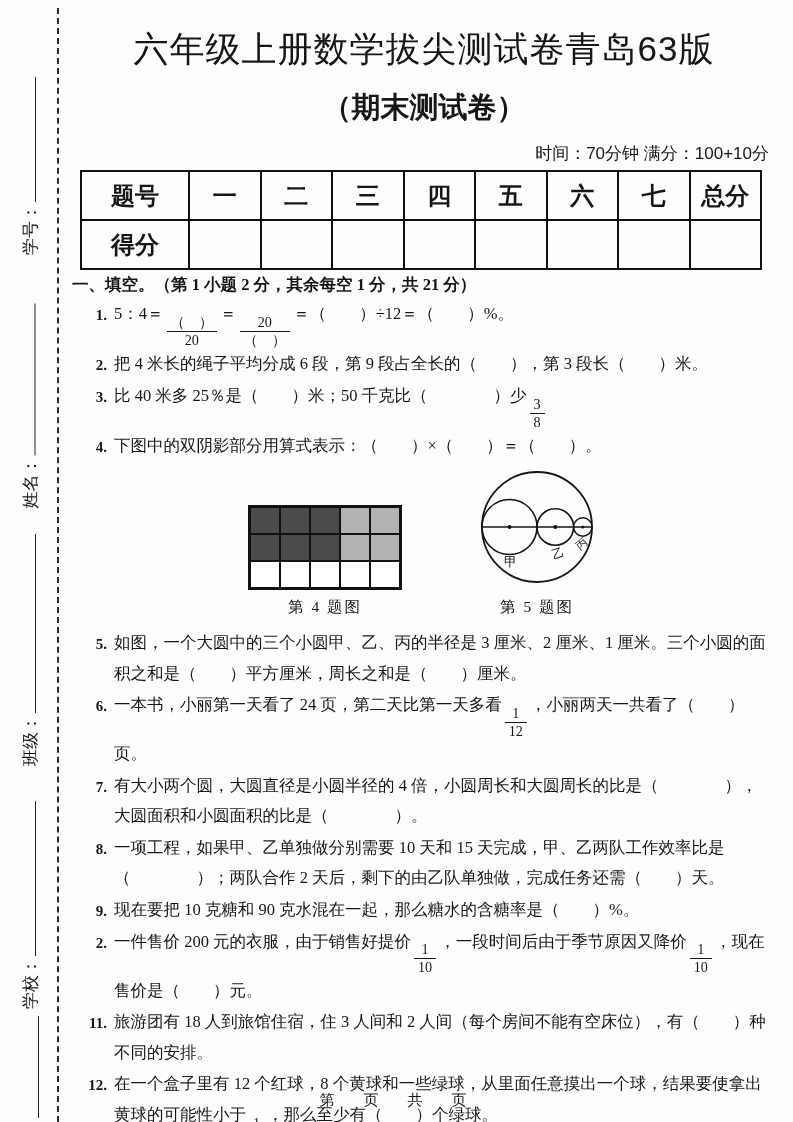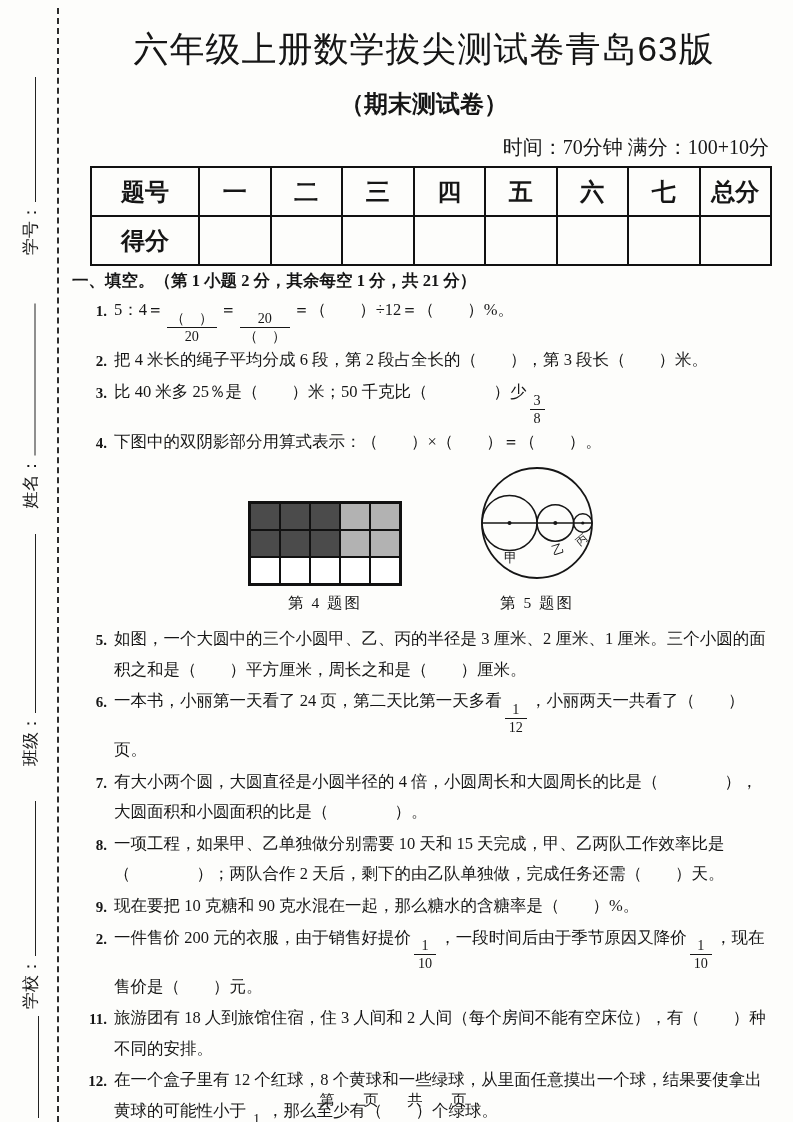--- a/index.html
+++ b/index.html
@@ -21,29 +21,29 @@
   .sb-line { flex:1; border-bottom:1.6px solid #222; height:1px; margin-bottom:5px; margin-left:2px; }
   .sb-extra-line { position:absolute; left:38px; top:1016px; height:102px; border-left:1.6px solid #222; }
 
   
   .main { position:absolute; left:75px; top:0; width:698px; }
   .title {
     text-align:center; font-size:35px; font-weight:normal; letter-spacing:1px;
     margin:26px 0 0; font-family:"Liberation Sans","DejaVu Sans",sans-serif;
   }
   .subtitle {
-    text-align:center; font-size:24px; font-weight:bold; margin:15px 0 0;
+    text-align:center; font-size:29px; font-weight:bold; margin:15px 0 0;
     font-family:"Liberation Sans","DejaVu Sans",sans-serif;
   }
   .meta {
-    text-align:right; font-size:20px; margin:14px 4px 5px 0;
-    font-family:Liberation Serif, serif;
-  }
-
-  table.score { width:682px; margin-left:15px; border-collapse:collapse; table-layout:fixed; }
+    text-align:right; font-size:17px; margin:14px 4px 5px 0;
+    font-family:Liberation Sans, sans-serif;
+  }
+
+  table.score { width:682px; margin-left:5px; border-collapse:collapse; table-layout:fixed; }
   table.score td {
     border:2px solid #111; height:45px; text-align:center; vertical-align:middle;
     font-size:24px; font-weight:600;
   }
   table.score td.corner { width:104px; }
 
   .section-heading { font-size:16.5px; font-weight:bold; margin:4px 0 3px -3px; }
 
   .question { display:flex; font-size:16.5px; line-height:1.85; margin:1px 0; }
   .qnum { flex:none; width:32px; text-align:right; margin-right:7px; font-weight:bold; font-size:15px; padding-top:3px; }
@@ -134,21 +134,21 @@
           <span class="qbody">5：4＝<span class="frac">
               <span class="ftop">（　）</span>
               <span class="fbot">20</span>
             </span>＝<span class="frac">
               <span class="ftop">20</span>
               <span class="fbot">（　）</span>
             </span>＝（　　）÷12＝（　　）%。</span>
         </div>
         <div class="question">
           <span class="qnum">2.</span>
-          <span class="qbody">把 4 米长的绳子平均分成 6 段，第 2 段占全长的（　　），第 3 段长（　　）米。</span>
+          <span class="qbody">把 4 米长的绳子平均分成 6 段，第 9 段占全长的（　　），第 3 段长（　　）米。</span>
         </div>
         <div class="question">
           <span class="qnum">3.</span>
           <span class="qbody">比 40 米多 25％是（　　）米；50 千克比（　　　　）少<span class="frac">
               <span class="ftop">3</span>
               <span class="fbot">8</span>
             </span></span>
         </div>
         <div class="question">
           <span class="qnum">4.</span>

